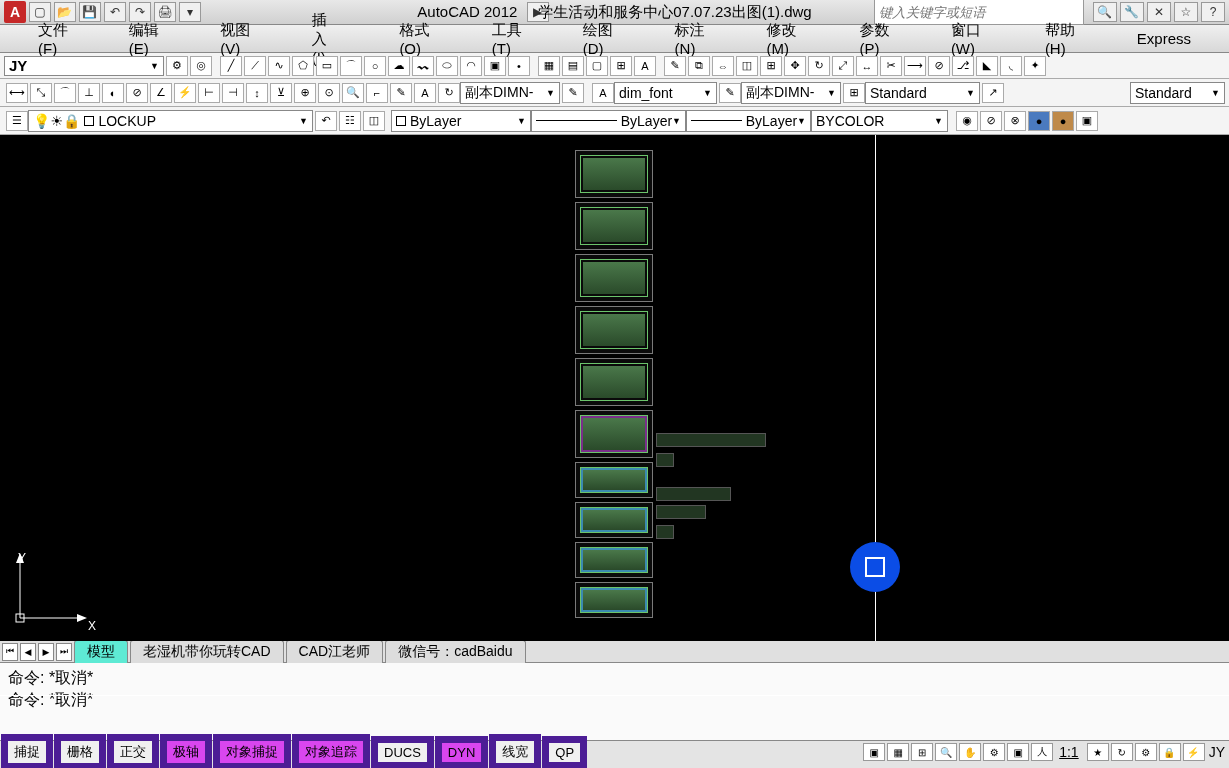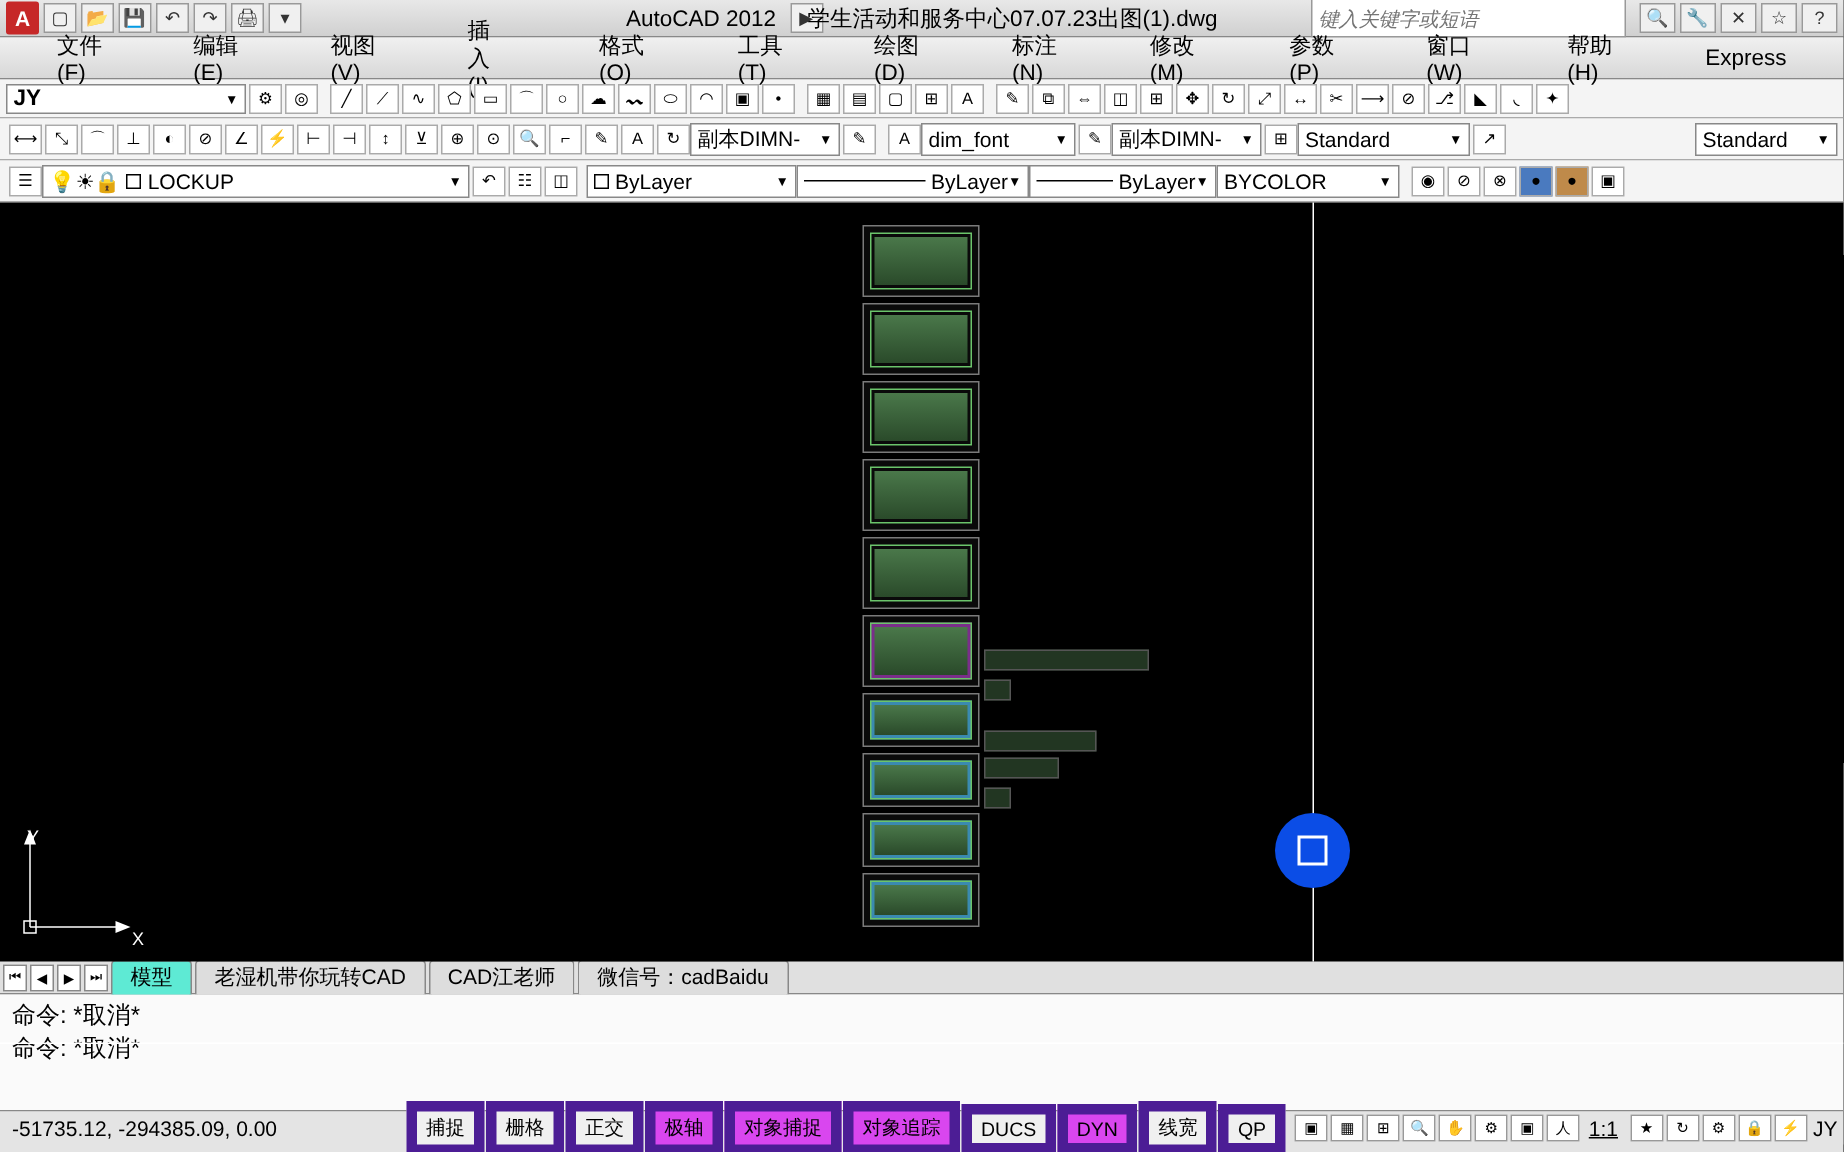--- a/index.html
+++ b/index.html
@@ -211,21 +211,21 @@
     <span>ByLayer</span>
   </div>
   <div class="combo-lg" style="width:155px">
     <span style="flex:1;border-top:1px solid #000;margin-right:4px"></span>
     <span>ByLayer</span>
   </div>
   <div class="combo-lg" style="width:125px">
     <span style="flex:1;border-top:1px solid #000;margin-right:4px"></span>
     <span>ByLayer</span>
   </div>
-  <div class="combo-lg" style="width:122px">
+  <div class="combo-lg" style="width:137px">
       <span>BYCOLOR</span>
     </div>
   <div class="sep"></div>
   <div class="tb-icon">◉</div>
   <div class="tb-icon">⊘</div>
   <div class="tb-icon">⊗</div>
   <div class="tb-icon" style="background:#4a7abf">●</div>
   <div class="tb-icon" style="background:#bf8a4a">●</div>
   <div class="tb-icon">▣</div>
 </div>
@@ -294,21 +294,20 @@
   <div class="tab">CAD江老师</div>
   <div class="tab">微信号：cadBaidu</div>
 </div>
 
 <div class="cmdwin">
   <div>命令: *取消*</div>
   <div>命令: *取消*</div>
 </div>
 
 <div class="statusbar">
-  <div class="coords">-51735.12,  -294385.09, 0.00</div>
   <div class="status-btn">捕捉</div>
   <div class="status-btn">栅格</div>
   <div class="status-btn">正交</div>
   <div class="status-btn on">极轴</div>
   <div class="status-btn on">对象捕捉</div>
   <div class="status-btn on">对象追踪</div>
   <div class="status-btn">DUCS</div>
   <div class="status-btn on">DYN</div>
   <div class="status-btn">线宽</div>
   <div class="status-btn">QP</div>

